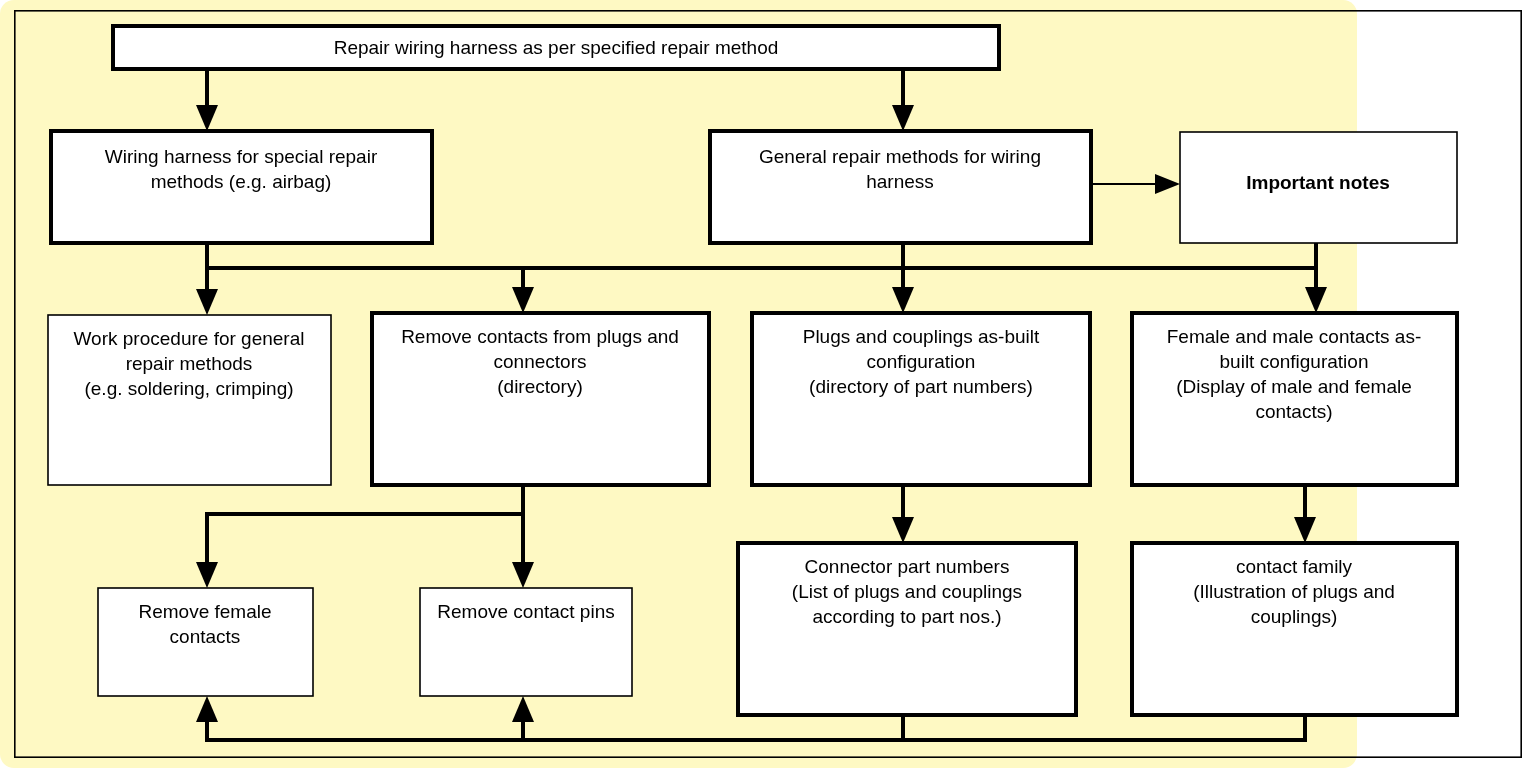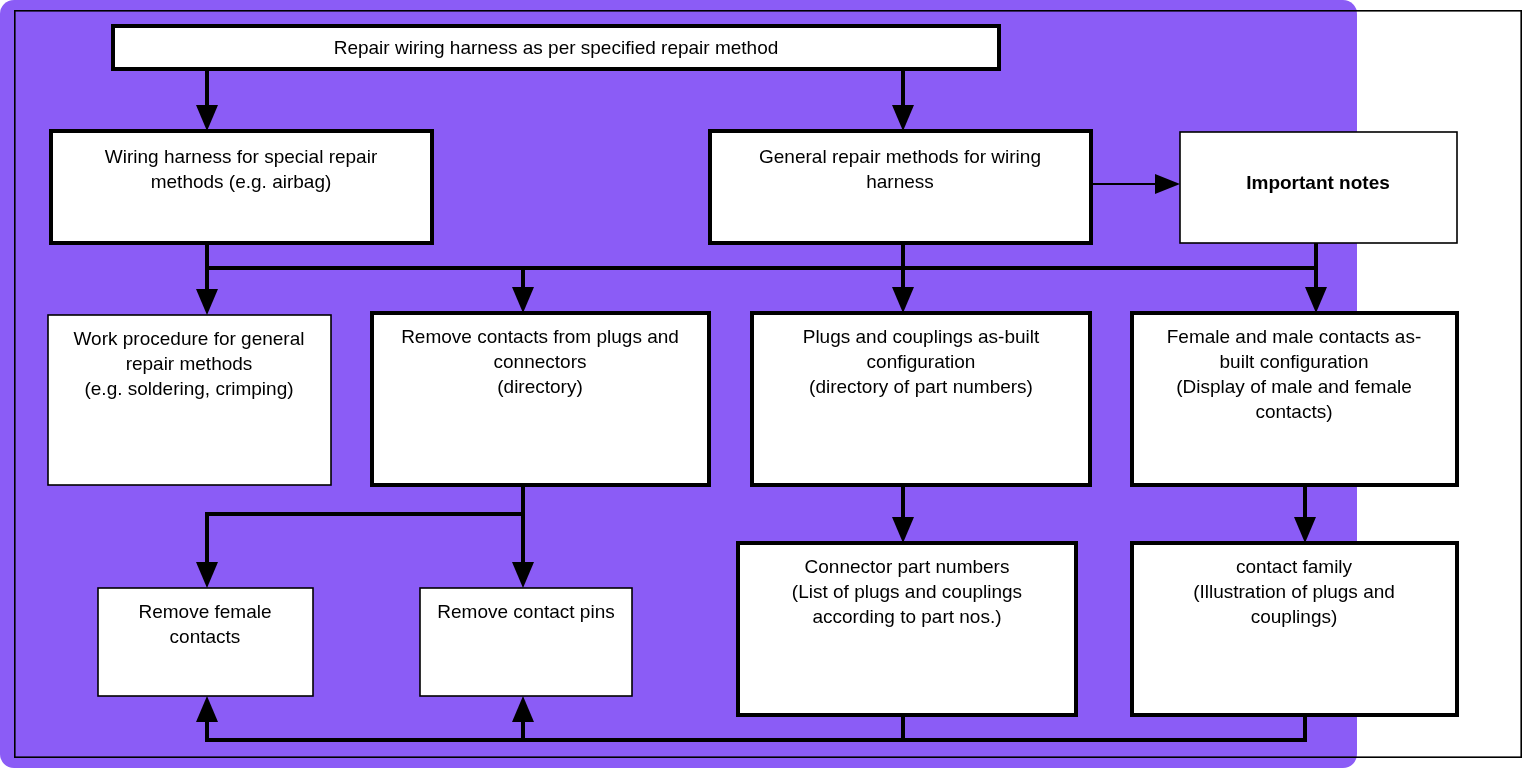--- a/index.html
+++ b/index.html
@@ -10,21 +10,21 @@
   body {
     width: 1536px;
     height: 768px;
     font-family: "Liberation Sans", sans-serif;
     overflow: hidden;
   }
   #diagram-root {
     position: relative;
     width: 1357px;
     height: 768px;
-    background: #8b5cf6;
+    background: #fef9c3;
     border-radius: 14px;
   }
   svg.flow {
     position: absolute;
     left: 0;
     top: 0;
     width: 1536px;
     height: 768px;
     display: block;
   }

